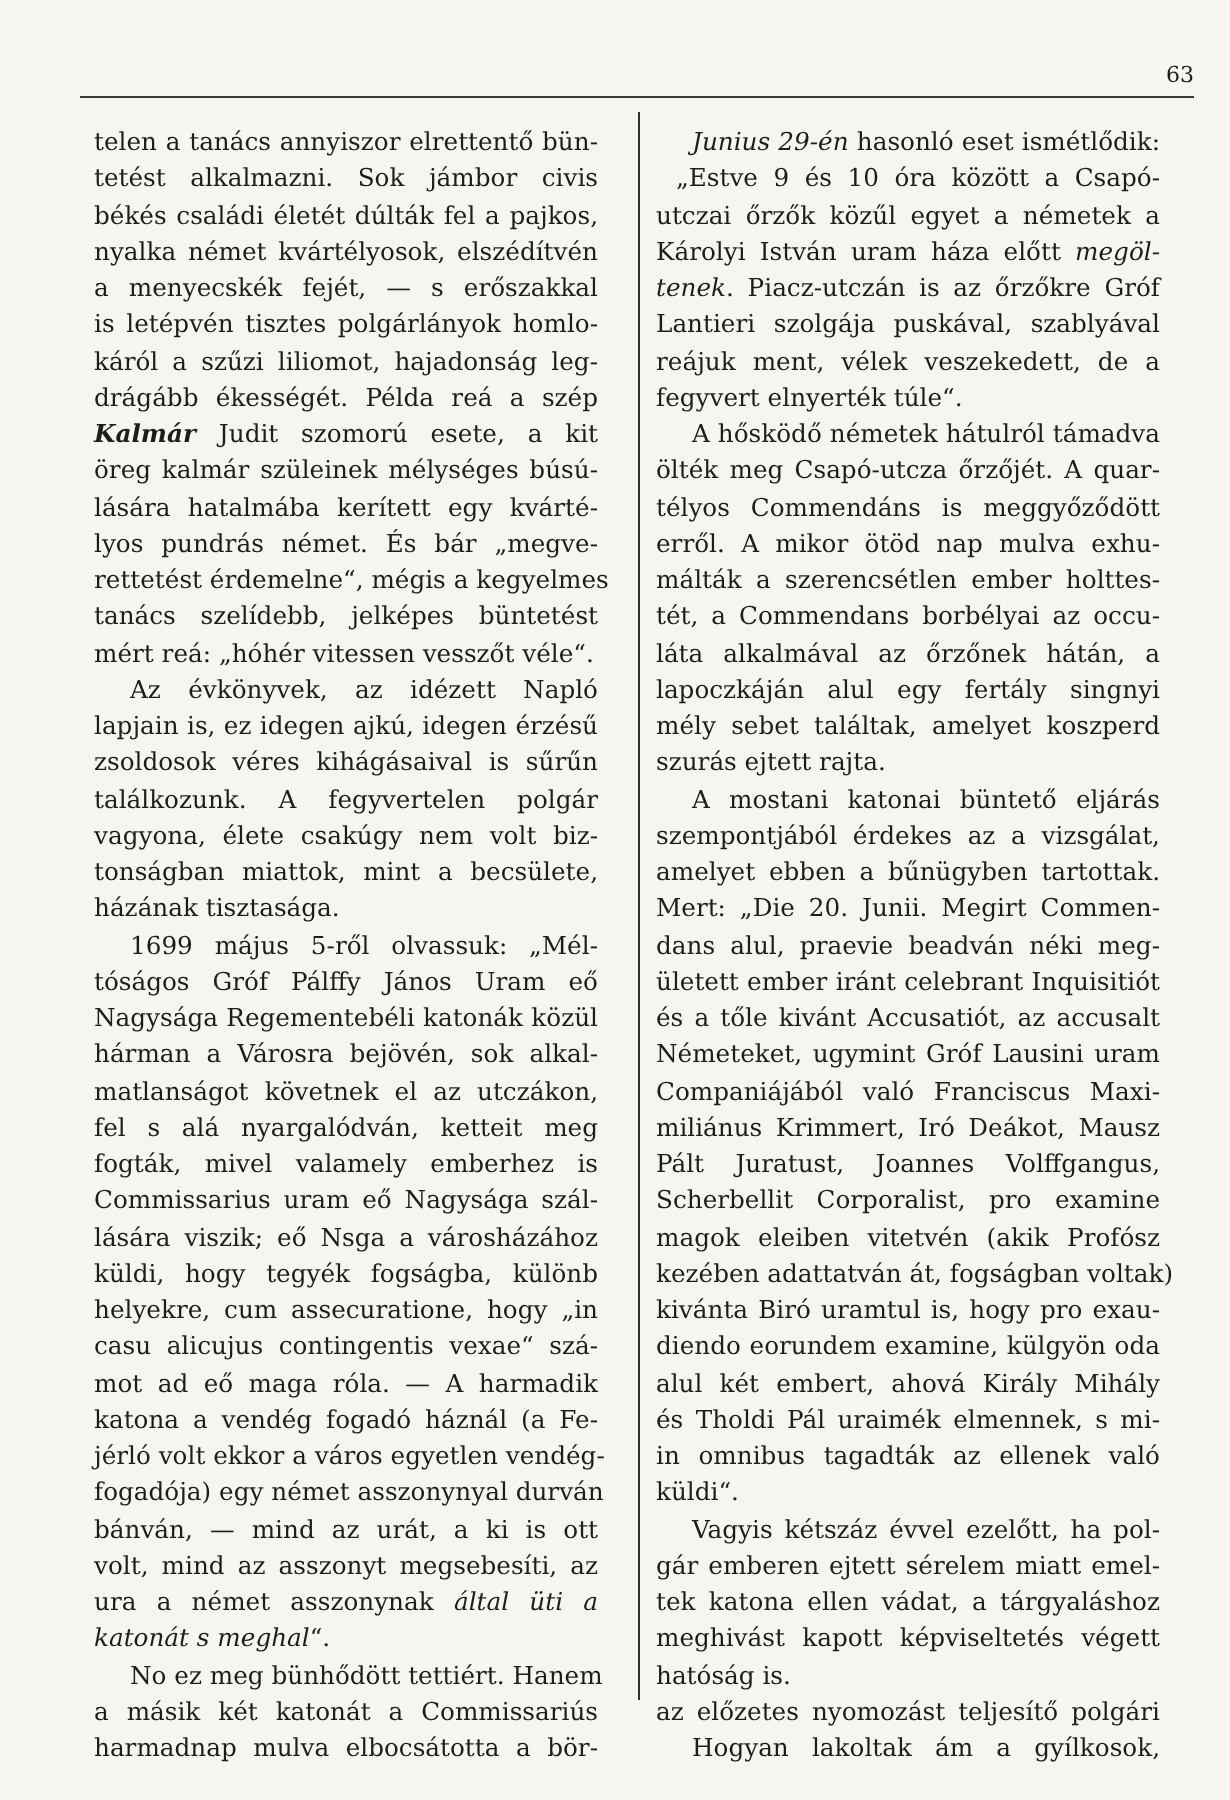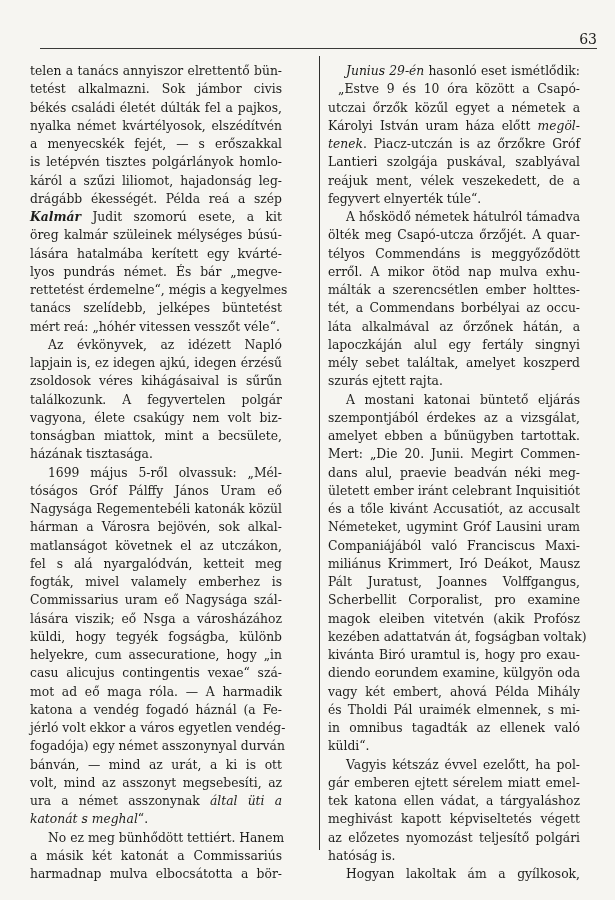--- a/index.html
+++ b/index.html
@@ -12,31 +12,31 @@
   }
   .header {
     position: absolute; left: 40px; top: 30px; width: 557px; height: 18px;
     border-bottom: 1px solid #3a3a38;
   }
   .header-title {
     position: absolute; left: 58px; top: 0px;
     font-style: italic; font-size: 11.2px; letter-spacing: 0.1px;
   }
   .page-number {
-    position: absolute; right: 0px; top: 1px; font-size: 14px;
+    position: absolute; right: 0px; top: 1px; font-size: 11px;
   }
   .column-rule {
     position: absolute; left: 319px; top: 56px; width: 1px; height: 794px;
     background: #2f2f2d;
   }
   .column {
     position: absolute; top: 62px; width: 252px;
     font-size: 12.35px; line-height: 18.25px;
   }
-  .col-left { left: 30px; }
+  .col-left { left: 47px; }
   .col-right { left: 328px; }
   .line {
     display: block; white-space: nowrap;
     text-align: justify; text-align-last: justify;
     height: 18.25px; overflow: visible;
   }
   .line.last { text-align-last: left; }
   .line.indent { padding-left: 18px; }
   .line.indent-sm { padding-left: 10px; }
   em { font-style: italic; }
@@ -125,24 +125,24 @@
     <span class="line"><span>és a tőle kivánt Accusatiót, az accusalt</span></span>
     <span class="line"><span>Németeket, ugymint Gróf Lausini uram</span></span>
     <span class="line"><span>Companiájából való Franciscus Maxi-</span></span>
     <span class="line"><span>miliánus Krimmert, Iró Deákot, Mausz</span></span>
     <span class="line"><span>Pált Juratust, Joannes Volffgangus,</span></span>
     <span class="line"><span>Scherbellit Corporalist, pro examine</span></span>
     <span class="line"><span>magok eleiben vitetvén (akik Profósz</span></span>
     <span class="line"><span>kezében adattatván át, fogságban voltak)</span></span>
     <span class="line"><span>kivánta Biró uramtul is, hogy pro exau-</span></span>
     <span class="line"><span>diendo eorundem examine, külgyön oda</span></span>
-    <span class="line"><span>vagy két embert, ahová Példa Mihály</span></span>
+    <span class="line"><span>alul két embert, ahová Király Mihály</span></span>
     <span class="line"><span>és Tholdi Pál uraimék elmennek, s mi-</span></span>
     <span class="line"><span>in omnibus tagadták az ellenek való</span></span>
     <span class="line last"><span>küldi“.</span></span>
     <span class="line indent"><span>Vagyis kétszáz évvel ezelőtt, ha pol-</span></span>
     <span class="line"><span>gár emberen ejtett sérelem miatt emel-</span></span>
     <span class="line"><span>tek katona ellen vádat, a tárgyaláshoz</span></span>
     <span class="line"><span>meghivást kapott képviseltetés végett</span></span>
+    <span class="line last"><span>hatóság is.</span></span>
     <span class="line"><span>az előzetes nyomozást teljesítő polgári</span></span>
-    <span class="line last"><span>hatóság is.</span></span>
     <span class="line indent"><span>Hogyan lakoltak ám a gyílkosok,</span></span>
   </div>
 
 </body></html>

